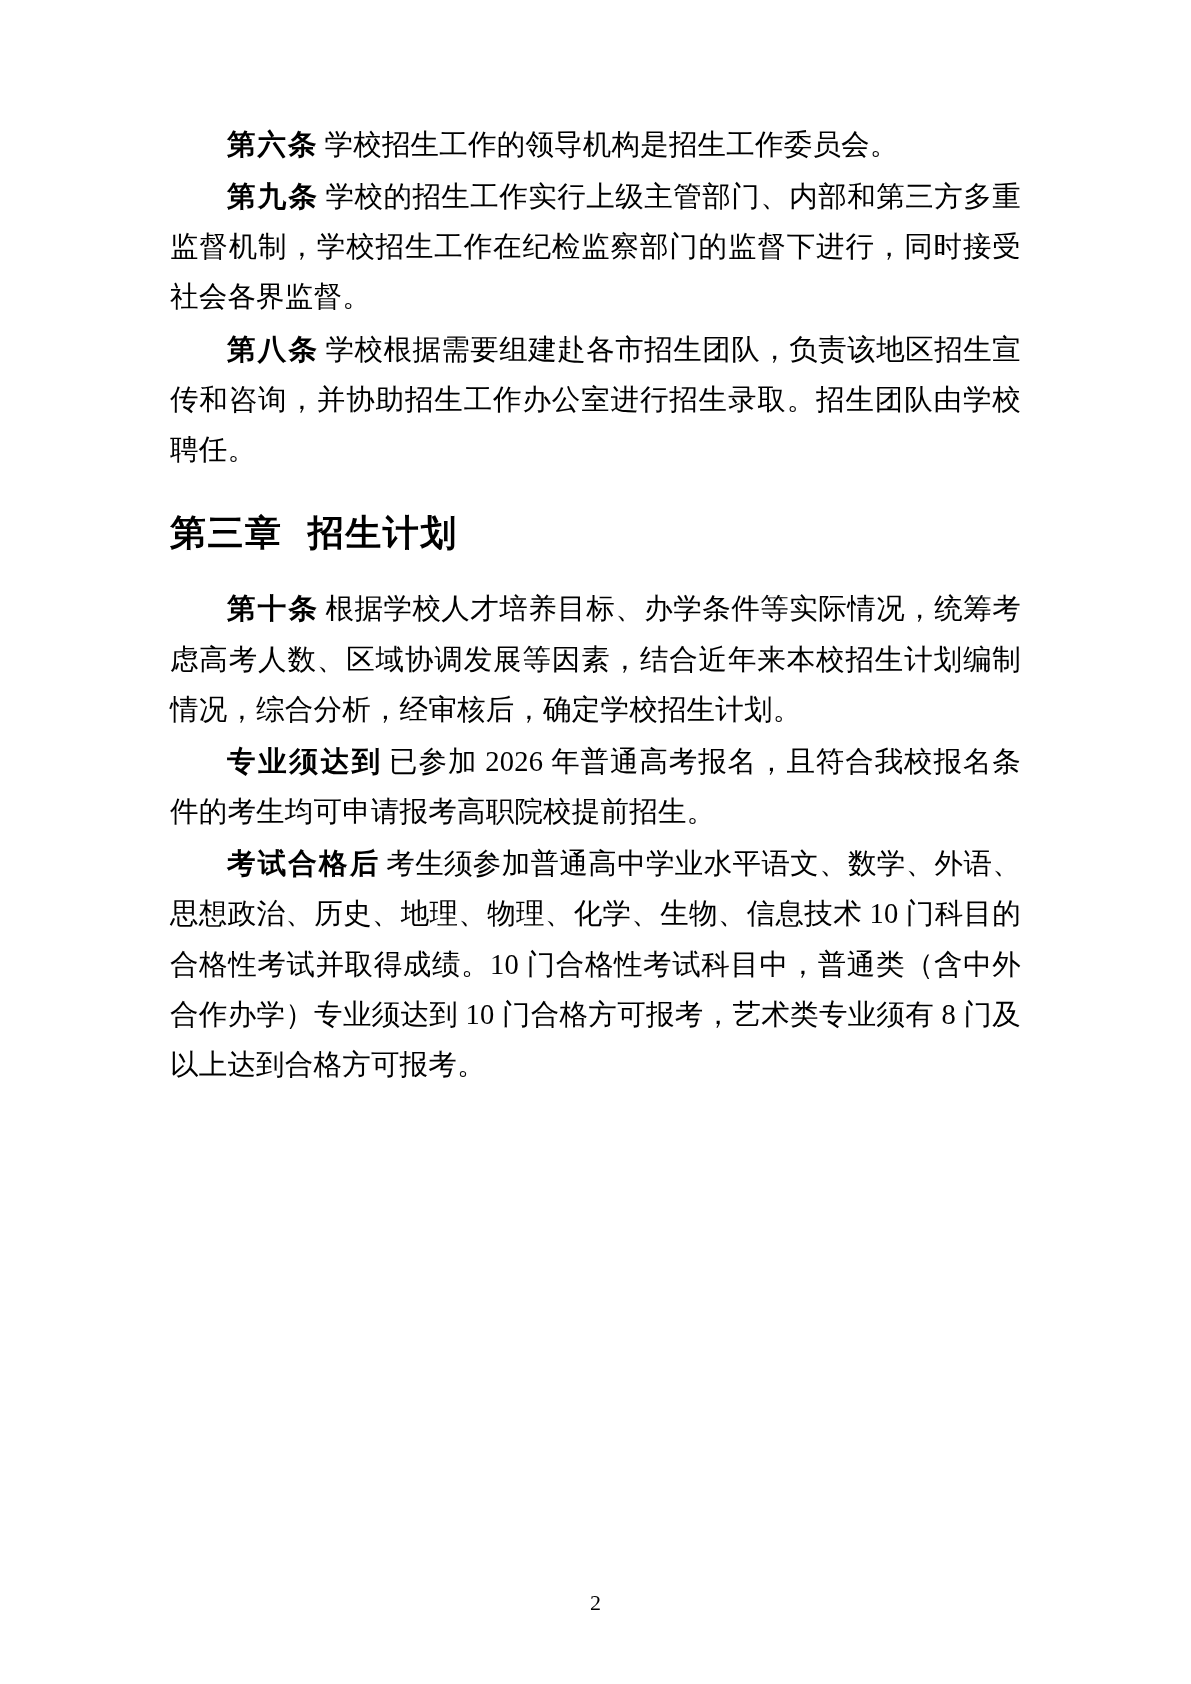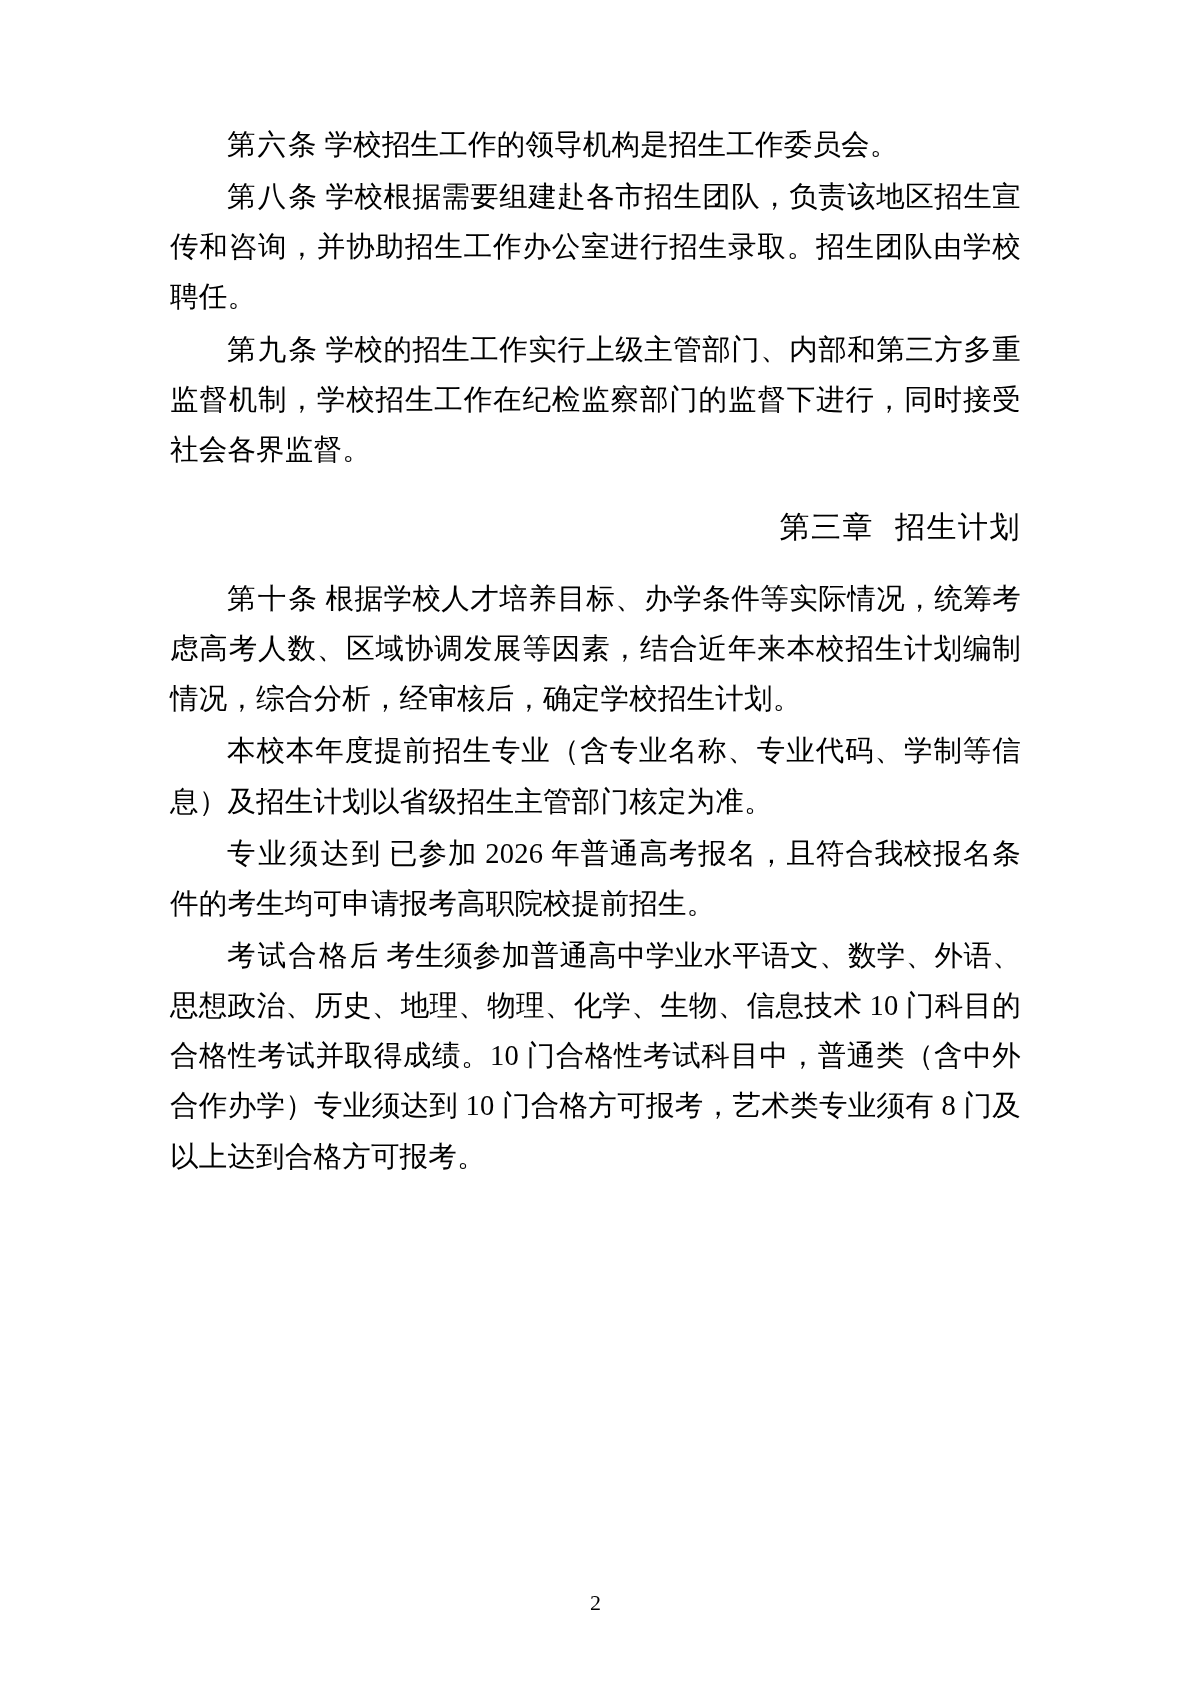--- a/index.html
+++ b/index.html
@@ -27,28 +27,28 @@
     line-height: 1.76;
     text-align: justify;
     text-justify: inter-ideograph;
     letter-spacing: 0.2px;
   }
   p.para {
     margin: 0 0 2px 0;
     text-indent: 2em;
   }
   .lead {
-    font-weight: normal;
+    font-weight: bold;
     letter-spacing: 2px;
     margin-right: 6px;
   }
   h2.chapter {
-    font-size: 30px;
-    font-weight: normal;
-    text-align: right;
+    font-size: 36px;
+    font-weight: bold;
+    text-align: left;
     margin: 26px 0 20px 0;
     letter-spacing: 1.5px;
     font-family: "Liberation Sans", "DejaVu Sans", sans-serif;
   }
   .chapter-title-gap {
     display: inline-block;
     width: 0.7em;
   }
   .page-number {
     position: absolute;
@@ -65,38 +65,35 @@
 
 <div class="page">
   <div class="doc-body">
 
     <p class="para">
       <span class="lead">第六条</span><span>学校招生工作的领导机构是招生工作委员会。</span>
     </p>
 
 
     <p class="para">
-      <span class="lead">第八条</span><span>学校根据需要组建赴各市招生团队，负责该地区招生宣传和咨询，并协助招生工作办公室进行招生录取。招生团队由学校聘任。</span>
+      <span class="lead">第九条</span><span>学校的招生工作实行上级主管部门、内部和第三方多重监督机制，学校招生工作在纪检监察部门的监督下进行，同时接受社会各界监督。</span>
     </p>
 
     <p class="para">
-      <span class="lead">第九条</span><span>学校的招生工作实行上级主管部门、内部和第三方多重监督机制，学校招生工作在纪检监察部门的监督下进行，同时接受社会各界监督。</span>
+      <span class="lead">第八条</span><span>学校根据需要组建赴各市招生团队，负责该地区招生宣传和咨询，并协助招生工作办公室进行招生录取。招生团队由学校聘任。</span>
     </p>
 
     <h2 class="chapter">
       <span>第三章</span><span class="chapter-title-gap"></span><span>招生计划</span>
     </h2>
 
     <p class="para">
       <span class="lead">第十条</span><span>根据学校人才培养目标、办学条件等实际情况，统筹考虑高考人数、区域协调发展等因素，结合近年来本校招生计划编制情况，综合分析，经审核后，确定学校招生计划。</span>
     </p>
 
-    <p class="para">
-      <span>本校本年度提前招生专业（含专业名称、专业代码、学制等信息）及招生计划以省级招生主管部门核定为准。</span>
-    </p>
 
 
     <p class="para">
       <span class="lead">专业须达到</span><span>已参加 2026 年普通高考报名，且符合我校报名条件的考生均可申请报考高职院校提前招生。</span>
     </p>
 
     <p class="para">
       <span class="lead">考试合格后</span><span>考生须参加普通高中学业水平语文、数学、外语、思想政治、历史、地理、物理、化学、生物、信息技术 10 门科目的合格性考试并取得成绩。10 门合格性考试科目中，普通类（含中外合作办学）专业须达到 10 门合格方可报考，艺术类专业须有 8 门及以上达到合格方可报考。</span>
     </p>
 

